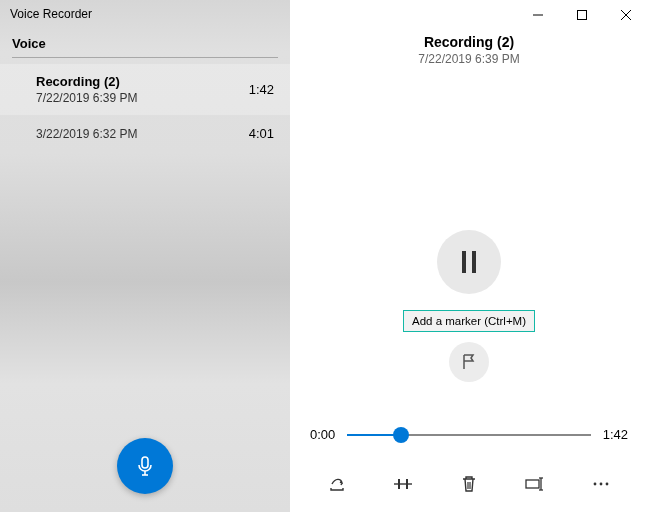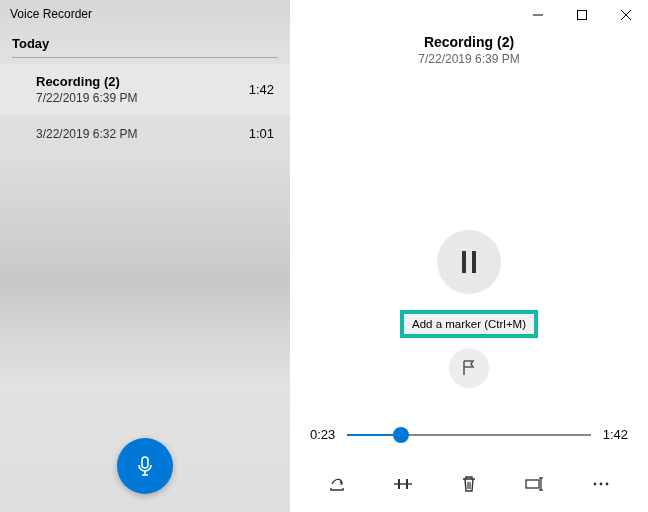--- a/index.html
+++ b/index.html
@@ -31,21 +31,21 @@
   .win-btn { width: 44px; height: 28px; display: flex; align-items: center; justify-content: center; cursor: pointer; color: #000; }
   .header { text-align: center; margin-top: 4px; }
   .header .title { font-size: 14px; font-weight: 600; color: #000; }
   .header .sub { font-size: 12px; color: #666; margin-top: 2px; }
   .controls { position: absolute; left: 0; right: 0; top: 230px; display: flex; flex-direction: column; align-items: center; }
   .pause-btn {
     width: 64px; height: 64px; border-radius: 50%; background: #e8e8e8;
     display: flex; align-items: center; justify-content: center; cursor: pointer;
   }
   .tooltip {
-    margin-top: 16px; background: #f2f2f2; border: 4px solid #14b8a6;
+    margin-top: 16px; background: #f2f2f2; border: 1px solid #14b8a6;
     font-size: 11.5px; padding: 4px 8px; color: #000;
   }
   .flag-btn {
     margin-top: 10px; width: 40px; height: 40px; border-radius: 50%; background: #ececec;
     display: flex; align-items: center; justify-content: center; cursor: pointer;
   }
   .timeline { position: absolute; left: 0; right: 0; bottom: 70px; display: flex; align-items: center; padding: 0 20px; gap: 12px; }
   .time-label { font-size: 13px; color: #000; }
   .track { flex: 1; height: 2px; background: #888; position: relative; }
   .track .fill { position: absolute; left: 0; top: 0; height: 100%; background: #0078d7; }
@@ -54,36 +54,36 @@
   .tool-btn { width: 32px; height: 32px; display: flex; align-items: center; justify-content: center; cursor: pointer; color: #333; }
   svg { display: block; }
 </style>
 </head>
 <body>
 
 <div class="window">
 
   <div class="sidebar">
     <div class="app-title">Voice Recorder</div>
-    <div class="section-header">Today</div>
+    <div class="section-header">Voice</div>
     <div class="divider"></div>
 
     <div class="rec-list">
       <div class="rec-item selected">
         <div class="rec-meta">
           <span class="rec-name">Recording (2)</span>
           <span class="rec-date">7/22/2019 6:39 PM</span>
         </div>
         <span class="rec-dur">1:42</span>
       </div>
       <div class="rec-item">
         <div class="rec-meta">
           <span class="rec-date">3/22/2019 6:32 PM</span>
         </div>
-        <span class="rec-dur">1:01</span>
+        <span class="rec-dur">4:01</span>
       </div>
     </div>
 
     <div class="mic-wrap">
       <div class="mic-btn">
         <span>
           <svg width="24" height="24" viewBox="0 0 24 24" fill="none">
             <rect x="9" y="3" width="6" height="11" rx="3" stroke="#fff" stroke-width="1.6"></rect>
             <path d="M6 11a6 6 0 0 0 12 0" stroke="#fff" stroke-width="1.6" fill="none"></path>
             <path d="M12 17v4" stroke="#fff" stroke-width="1.6"></path>
@@ -139,21 +139,21 @@
         <span>
           <svg width="18" height="18" viewBox="0 0 18 18" fill="none">
             <path d="M4 2v14" stroke="#555" stroke-width="1.5"></path>
             <path d="M4 2h9l-2 3 2 3H4" stroke="#555" stroke-width="1.5" fill="none"></path>
           </svg>
         </span>
       </div>
     </div>
 
     <div class="timeline">
-      <span class="time-label">0:23</span>
+      <span class="time-label">0:00</span>
       <div class="track">
         <div class="fill" style="width:22%"></div>
         <div class="thumb" style="left:22%"></div>
       </div>
       <span class="time-label">1:42</span>
     </div>
 
     <div class="toolbar">
       <div class="tool-btn">
         <span>

